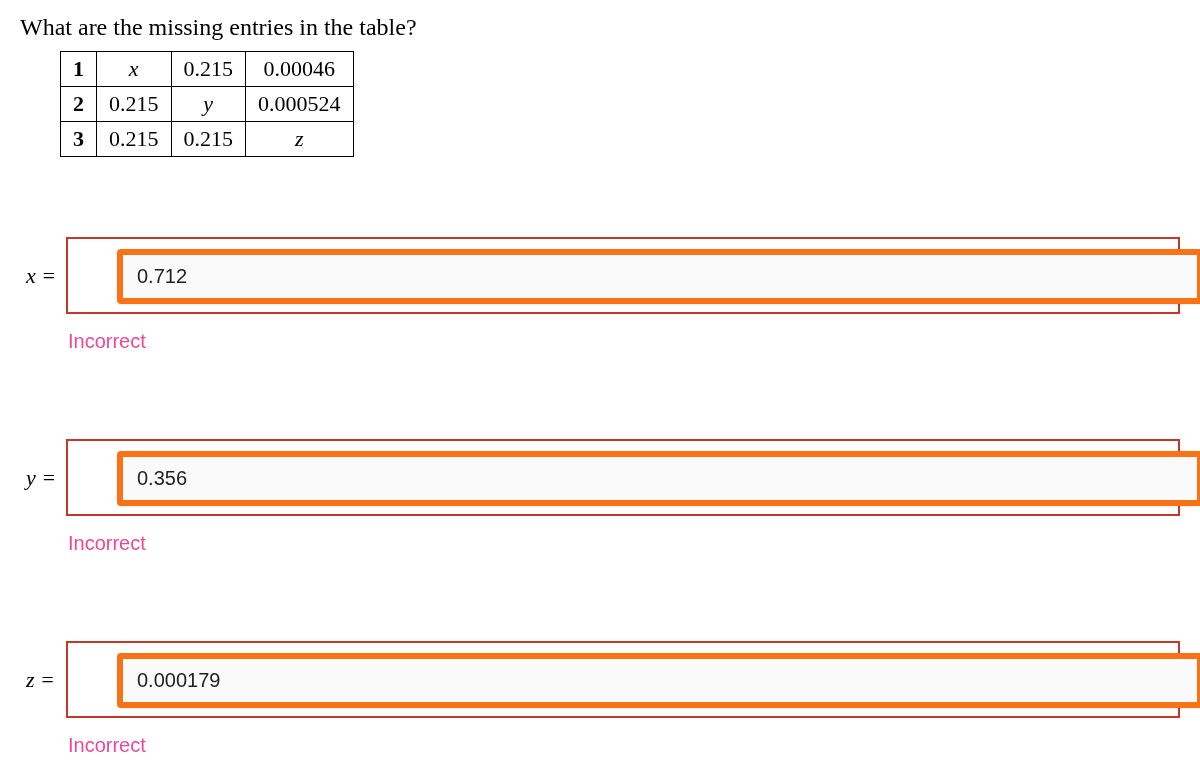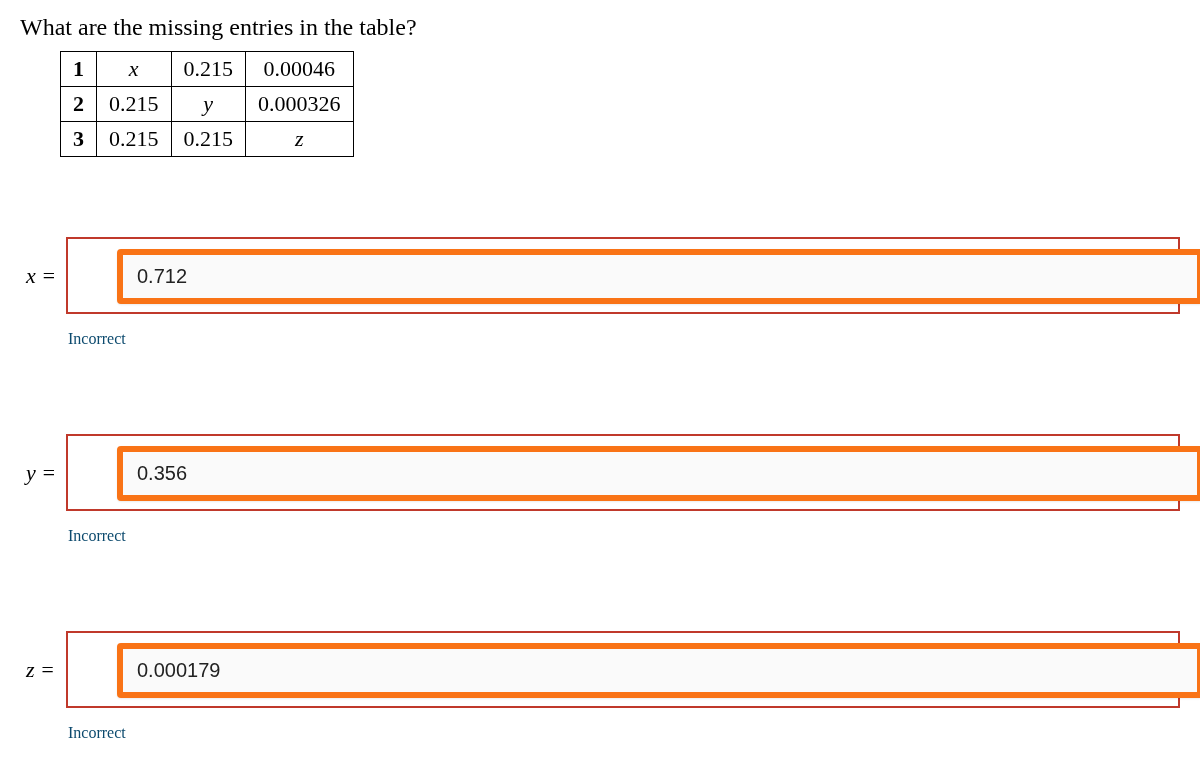--- a/index.html
+++ b/index.html
@@ -58,46 +58,46 @@
     padding: 10px 14px;
     border: 6px solid #f97316;
     border-radius: 4px;
     background: #fafafa;
     font-family: Arial, Helvetica, sans-serif;
     color: #222;
     box-shadow: 0 1px 2px rgba(0,0,0,0.08);
     margin-left: 37px;
   }
   .feedback {
-    color: #0c4a6e;
-    font-size: 16px;
+    color: #ec4899;
+    font-size: 20px;
     margin-top: 16px;
     margin-left: 48px;
-    font-family: Liberation Serif, serif;
+    font-family: Liberation Sans, sans-serif;
   }
   .gap { height: 46px; }
 </style>
 </head>
 <body>
 
 <div class="question">What are the missing entries in the table?</div>
 
 <table class="data">
   <tbody>
   <tr>
     <td style="font-weight:bold">1</td>
     <td class="ital">x</td>
     <td>0.215</td>
     <td>0.00046</td>
   </tr>
   <tr>
     <td style="font-weight:bold">2</td>
     <td>0.215</td>
     <td class="ital">y</td>
-    <td>0.000326</td>
+    <td>0.000524</td>
   </tr>
   <tr>
     <td style="font-weight:bold">3</td>
     <td>0.215</td>
     <td>0.215</td>
     <td class="ital">z</td>
   </tr>
 </tbody>
   </table>
 

